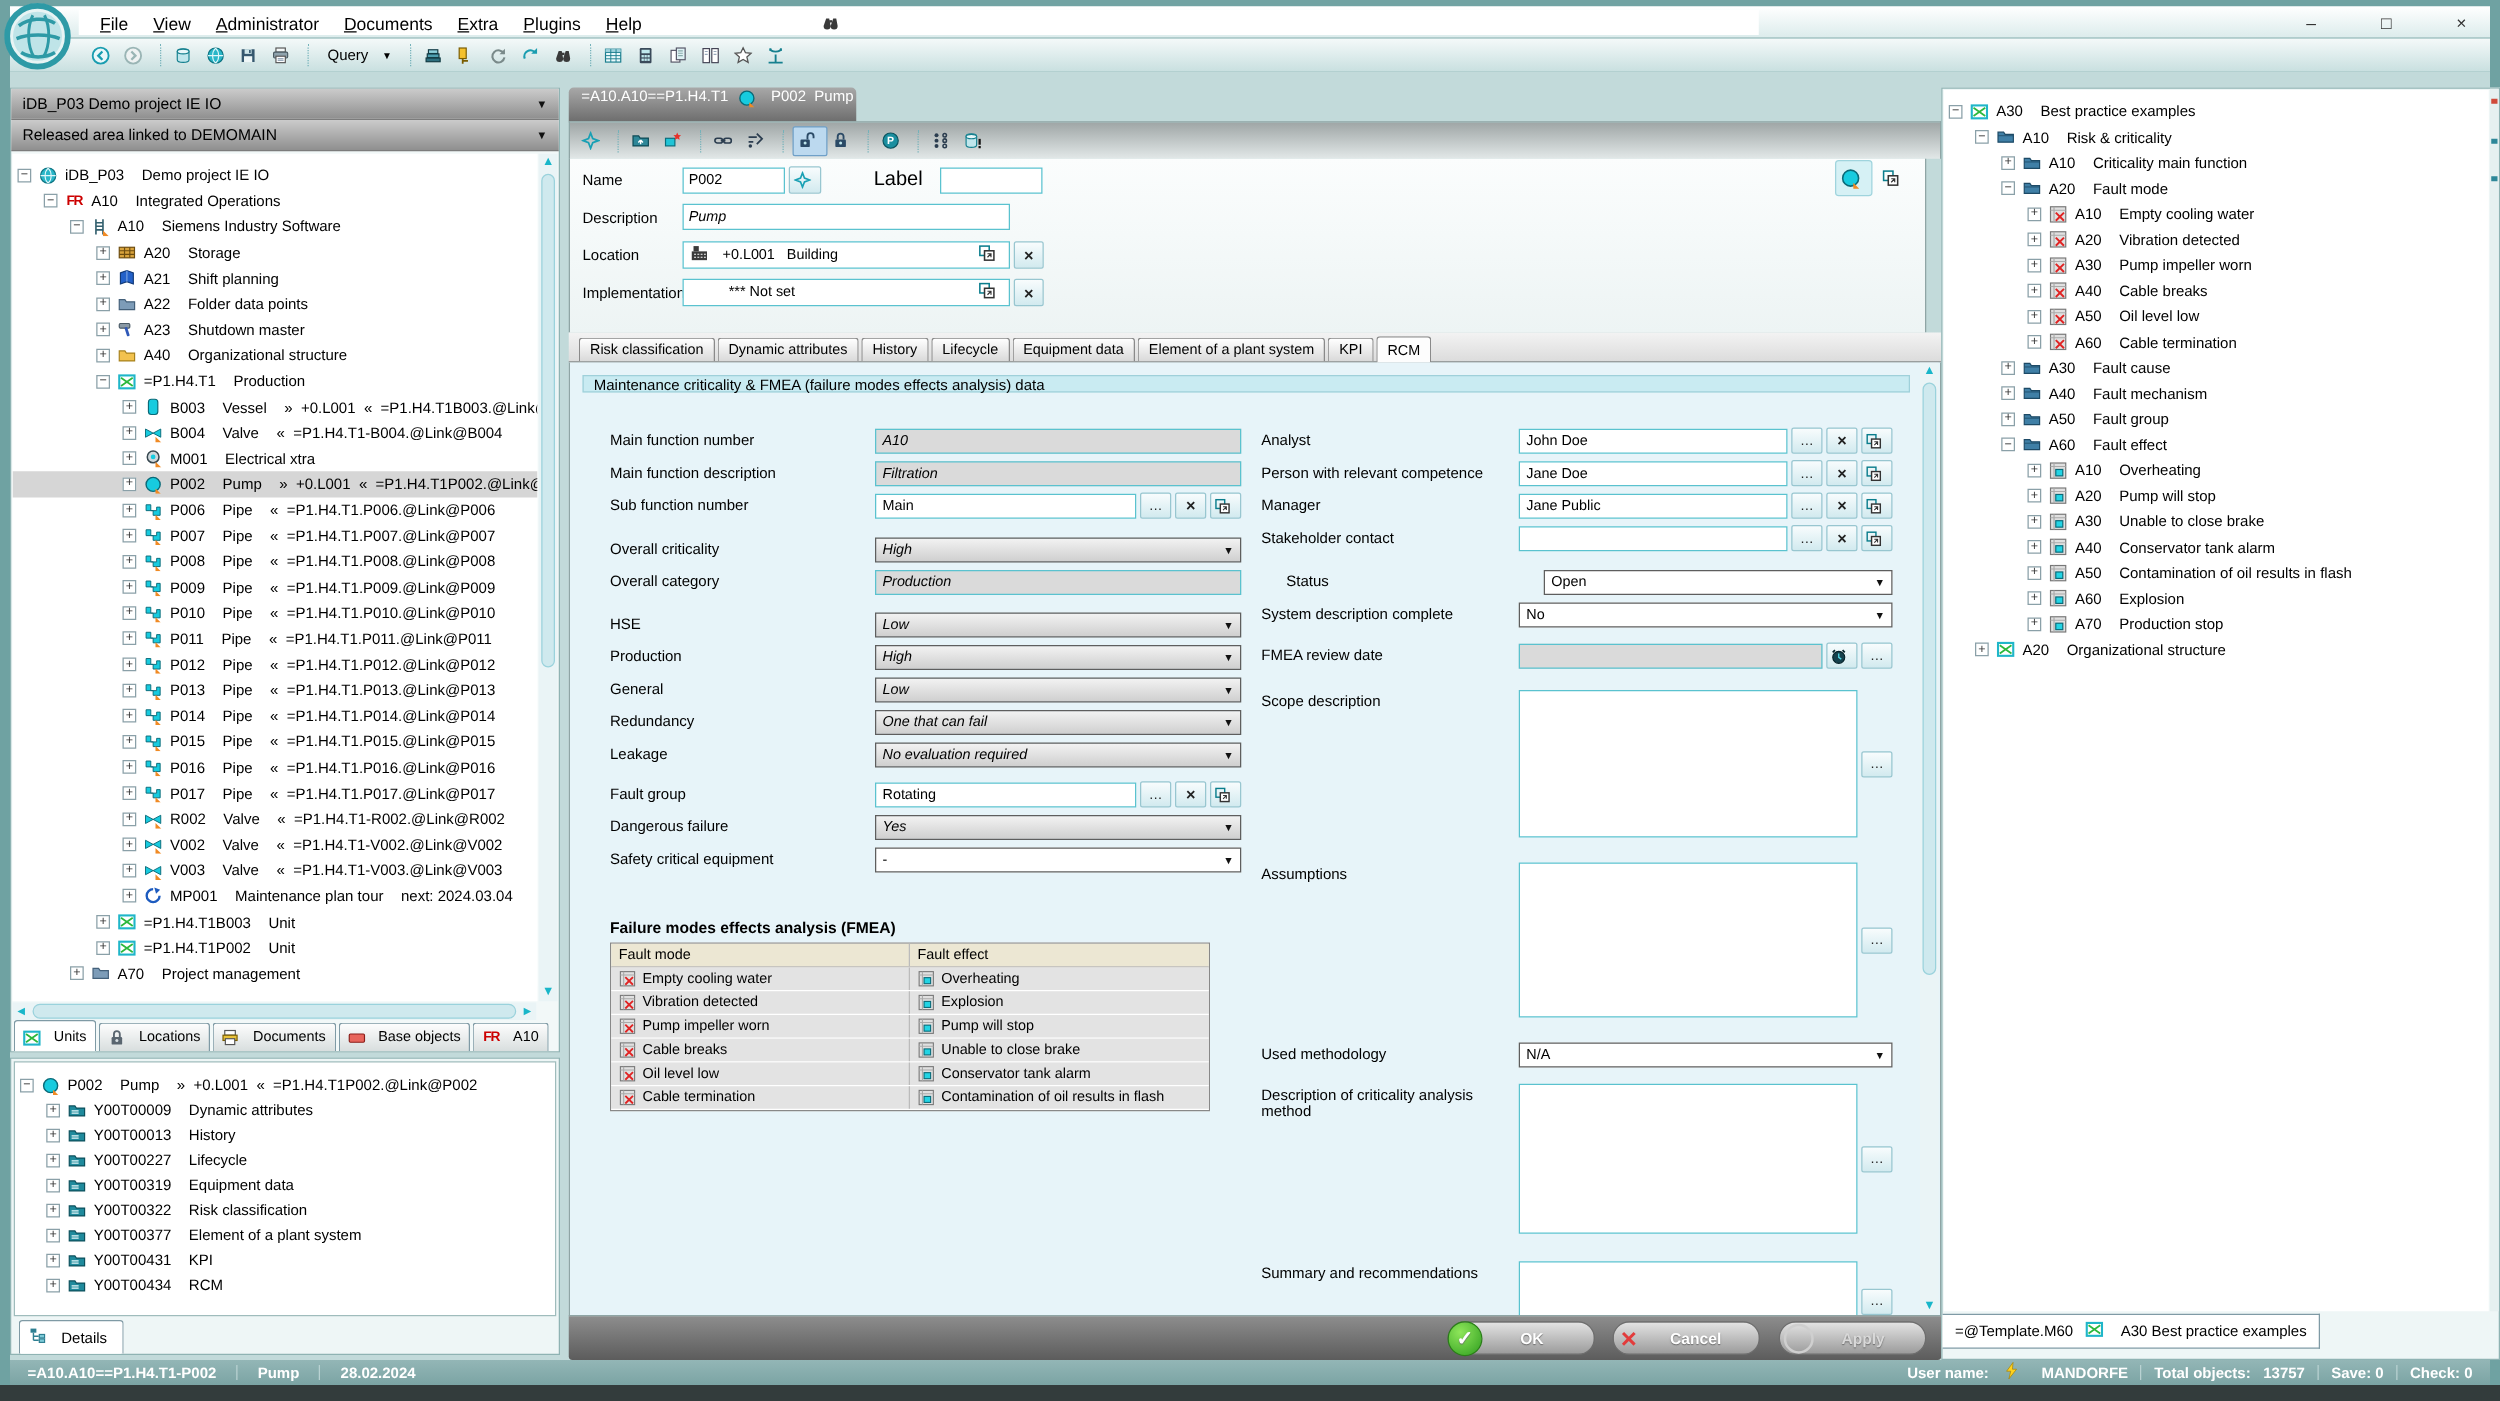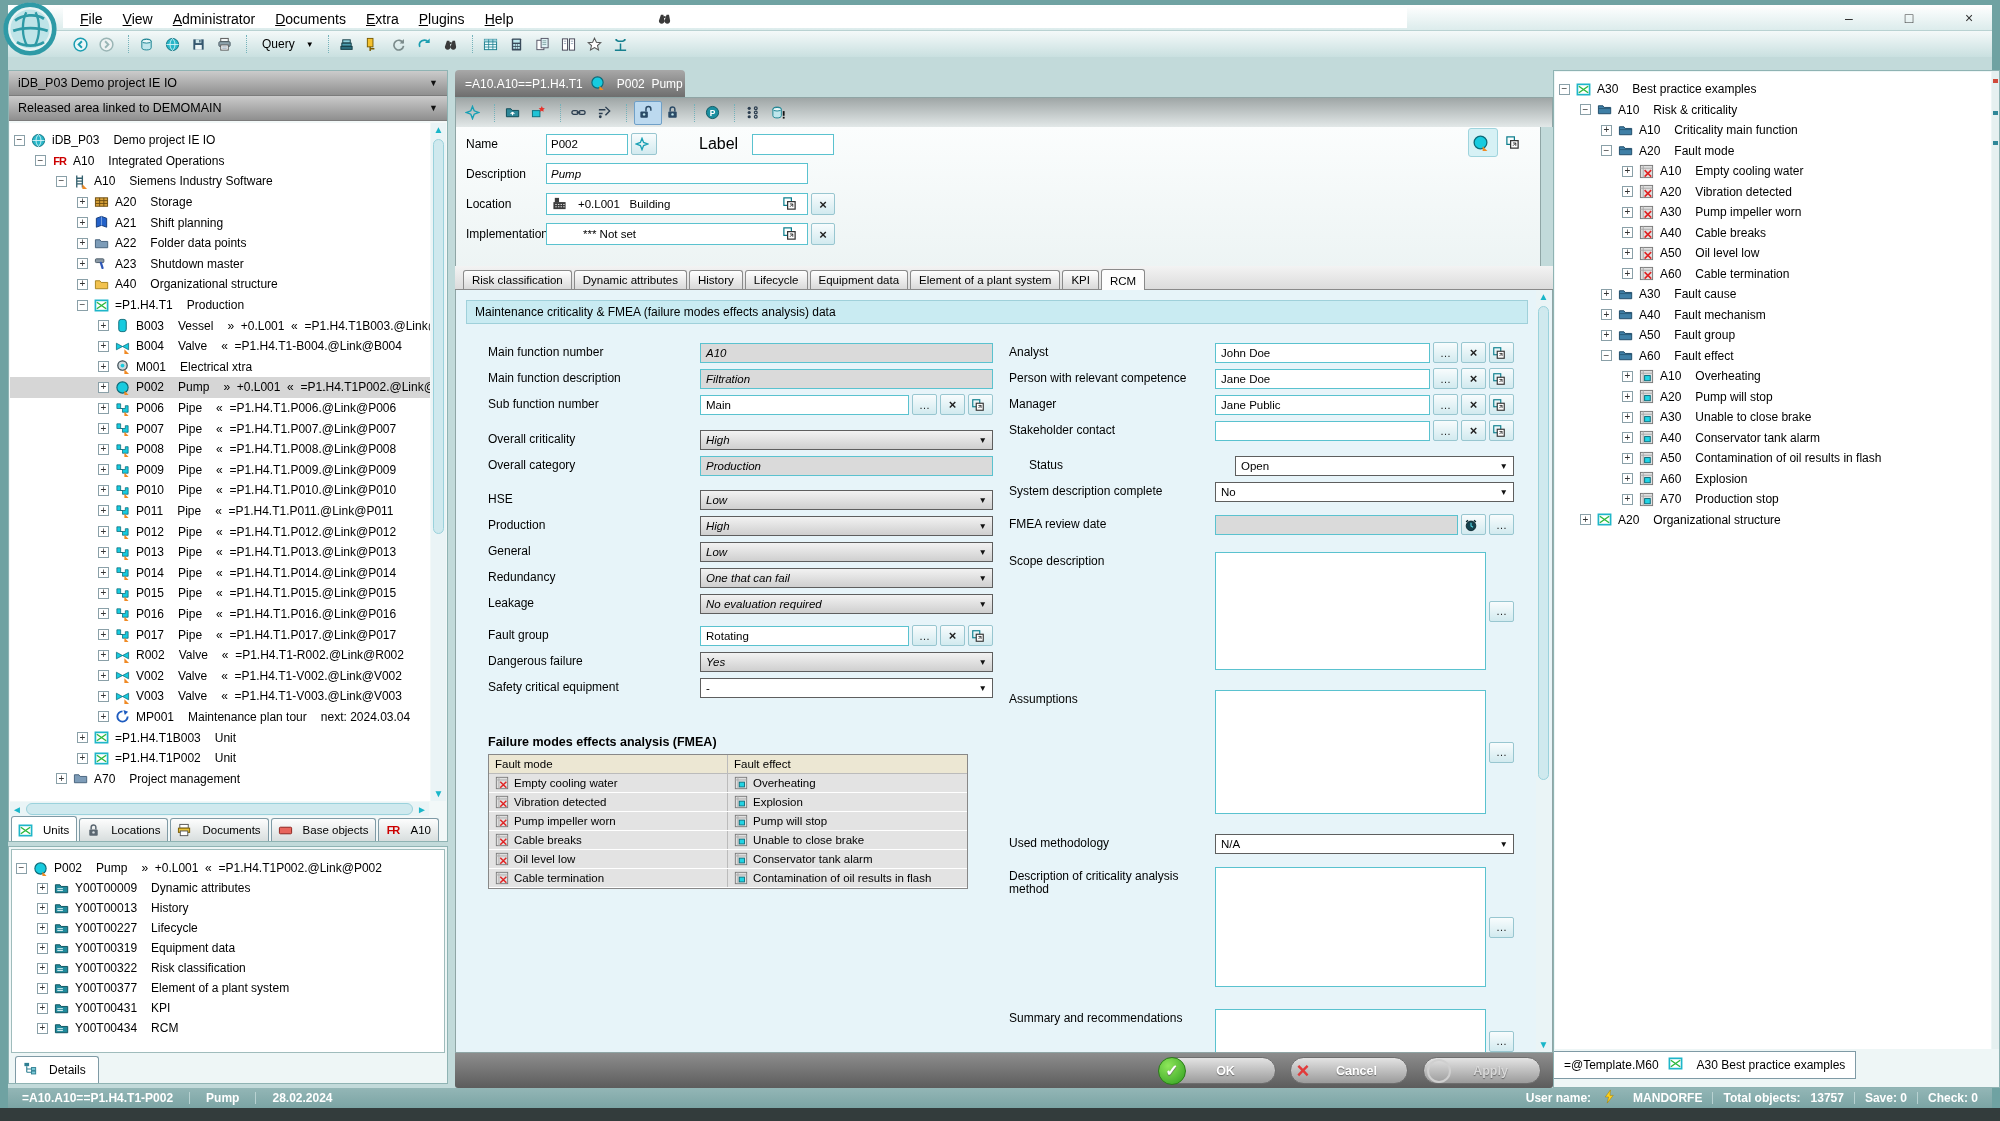--- a/index.html
+++ b/index.html
@@ -61,21 +61,21 @@
   
   #lb-panel{left:0;top:789px;width:440px;height:238px;background:#eef6f6}
   #lb-panel .treewrap2{position:absolute;left:2px;right:2px;top:2px;bottom:30px;background:#fff;
                        border:1px solid #9fbcbc;overflow:hidden;padding-top:8px}
   .dtab{position:absolute;left:6px;bottom:0;height:26px;display:flex;align-items:center;gap:5px;
         padding:0 12px 0 6px;background:#fff;border:1px solid #7f9aa5;border-bottom:none;
         border-radius:3px 3px 0 0;font-size:12px}
   
   #center-panel{position:absolute;left:447px;top:13px;width:1098px;height:1018px;background:transparent}
   .form-tab{position:absolute;left:0;top:0;width:230px;height:27px;border-radius:4px 4px 0 0;
-            background:linear-gradient(#a8a8a8,#6e6e6e);color:#fff;display:flex;align-items:center;
+            background:linear-gradient(#a8a8a8,#6e6e6e);color:#fff;display:flex;align-items:flex-start;
             gap:6px;padding:0 10px;font-size:12px;white-space:pre;box-sizing:border-box}
   .form-toolbar{position:absolute;left:0;top:27px;right:0;height:30px;
                 background:linear-gradient(#9fa6a6,#e2e8e8);display:flex;align-items:center;padding-left:6px;
                 border:1px solid #8fa5a5;border-bottom:none;box-sizing:border-box}
   .form-head{position:absolute;left:0;top:57px;right:12px;height:139px;background:linear-gradient(#fbfdfd,#edf4f4);
              border-left:1px solid #8fa5a5;border-right:1px solid #8fa5a5;box-sizing:border-box}
   .fh-row{position:absolute;display:flex;align-items:center;font-size:12px}
   .flab{width:80px;flex:none}
   .tinput{height:21px;border:1.5px solid #5ac2cf;background:#fff;font-size:11.5px;
           font-family:"Liberation Sans",sans-serif;padding:0 4px;box-sizing:border-box}
@@ -94,22 +94,22 @@
   
   .doctabs{position:absolute;left:0;top:196px;right:0;height:24px;display:flex;align-items:flex-end;
            padding-left:8px;gap:2px;background:linear-gradient(#f3f3f3,#dcdcdc);border-bottom:1px solid #8a8a8a;
            box-sizing:border-box}
   .dtab2{padding:3px 8px;font-size:11.5px;border:1px solid #8a8a8a;border-bottom:none;
          border-radius:3px 3px 0 0;background:linear-gradient(#ffffff,#d9d9d9);white-space:nowrap}
   .dtab2.on{background:#fdfdfd;padding-top:5px;position:relative;top:1px}
   
   .form-body{position:absolute;left:0;top:220px;right:0;bottom:35px;background:#e7f4f9;
              border:1px solid #8fa5a5;border-top:none;box-sizing:border-box;overflow:hidden}
-  .sechead{position:absolute;left:10px;right:24px;top:10px;height:24px;background:#c9ebf2;
-           border:1px solid #9fd0da;display:flex;align-items:center;padding:0 8px;font-size:12px;box-sizing:border-box}
+  .sechead{position:absolute;left:10px;right:24px;top:10px;height:14px;background:#c9ebf2;
+           border:1px solid #9fd0da;display:flex;padding:0 8px;font-size:12px;box-sizing:border-box}
   .fcol{position:absolute;width:505px}
   #leftcol{left:32px;top:47px}
   #rightcol{left:553px;top:47px}
   .frow{display:flex;align-items:center;margin-top:5px;min-height:21px}
   .frow.arow{align-items:flex-start}
   .frow.arow .flabel{padding-top:3px}
   .flabel{width:212px;flex:none;font-size:12px;line-height:13px}
   #rightcol .flabel{width:206px}
   .fctl{display:flex;align-items:center;flex:1}
   .ctl{height:20px;display:flex;align-items:center;padding:0 5px;font-size:11.5px;background:#fff;

